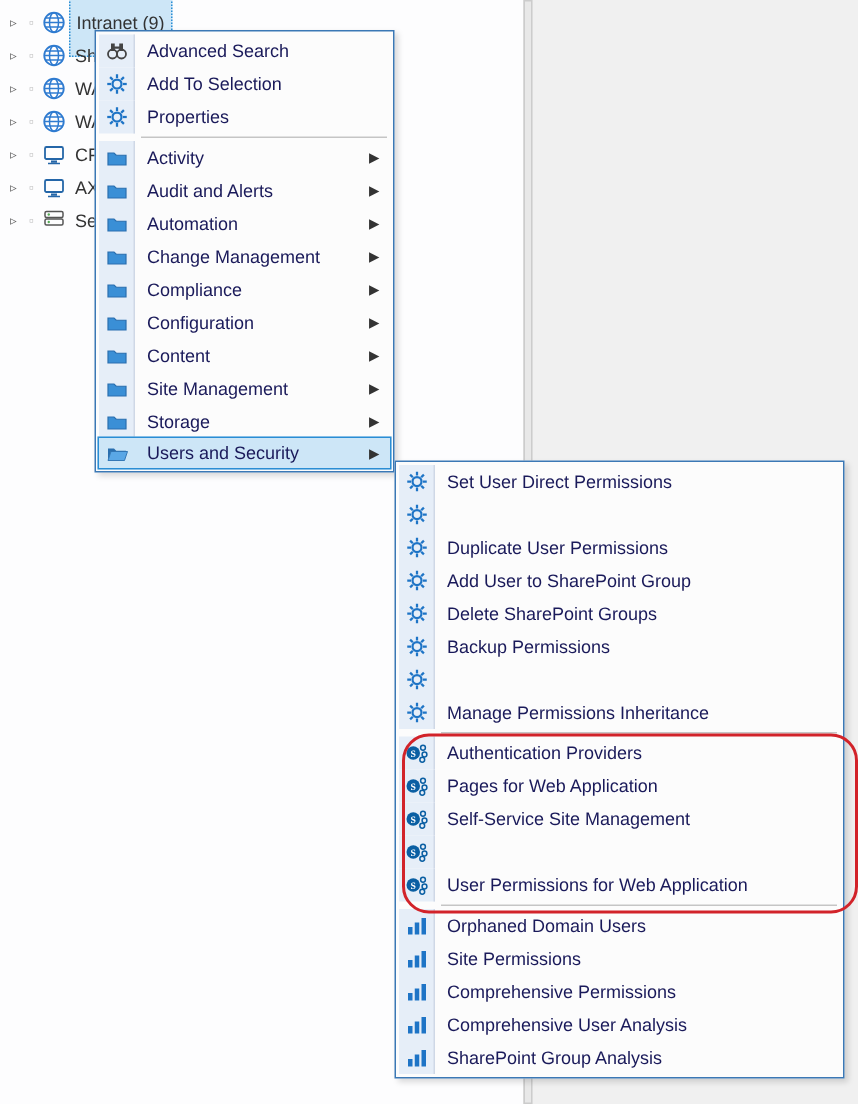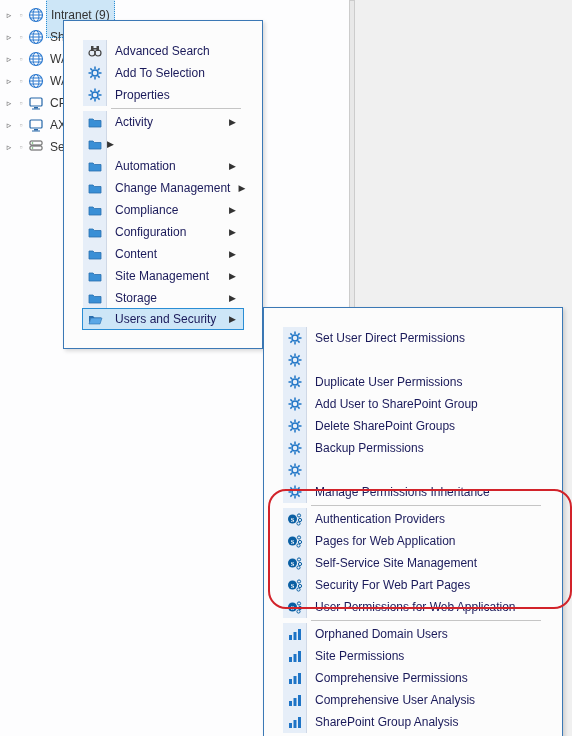--- a/index.html
+++ b/index.html
@@ -53,21 +53,21 @@
   .vdiv {
     position:absolute; left:349px; top:0; width:6px; height:736px;
     background:#e8e8e8; border:1px solid #ccc;
   }
   
   .menu {
     position: absolute;
     background: #fcfcfc;
     border: 1px solid #3b78b5;
     box-shadow: 2px 2px 4px rgba(0,0,0,.15);
-    padding: 19px;
+    padding: 2px;
   }
   .menu1 { left: 63px; top: 20px; width: 200px; }
   .menu2 { left: 263px; top: 307px; width: 300px; }
   .menu-row {
     display: flex;
     align-items: center;
     height: 22px;
     position: relative;
   }
   .menu-row.hover {
@@ -283,20 +283,21 @@
       </span>
       <span class="menu-label">Activity</span>
       <span class="submenu-arrow">▶</span>
     </div>
     <div class="menu-row">
       <span class="icon-col">
         <svg width="16" height="16">
           <use href="#i-folder"></use>
         </svg>
       </span>
+      <span class="menu-label">Audit and Alerts</span>
       <span class="submenu-arrow">▶</span>
     </div>
     <div class="menu-row">
       <span class="icon-col">
         <svg width="16" height="16">
           <use href="#i-folder"></use>
         </svg>
       </span>
       <span class="menu-label">Automation</span>
       <span class="submenu-arrow">▶</span>
@@ -452,21 +453,20 @@
         </svg>
       </span>
       <span class="menu-label">Self-Service Site Management</span>
     </div>
     <div class="menu-row">
       <span class="icon-col">
         <svg width="16" height="16">
           <use href="#i-sp"></use>
         </svg>
       </span>
-      <span class="menu-label">Security For Web Part Pages</span>
     </div>
     <div class="menu-row">
       <span class="icon-col">
         <svg width="16" height="16">
           <use href="#i-sp"></use>
         </svg>
       </span>
       <span class="menu-label">User Permissions for Web Application</span>
     </div>
     <div class="menu-sep"></div>

